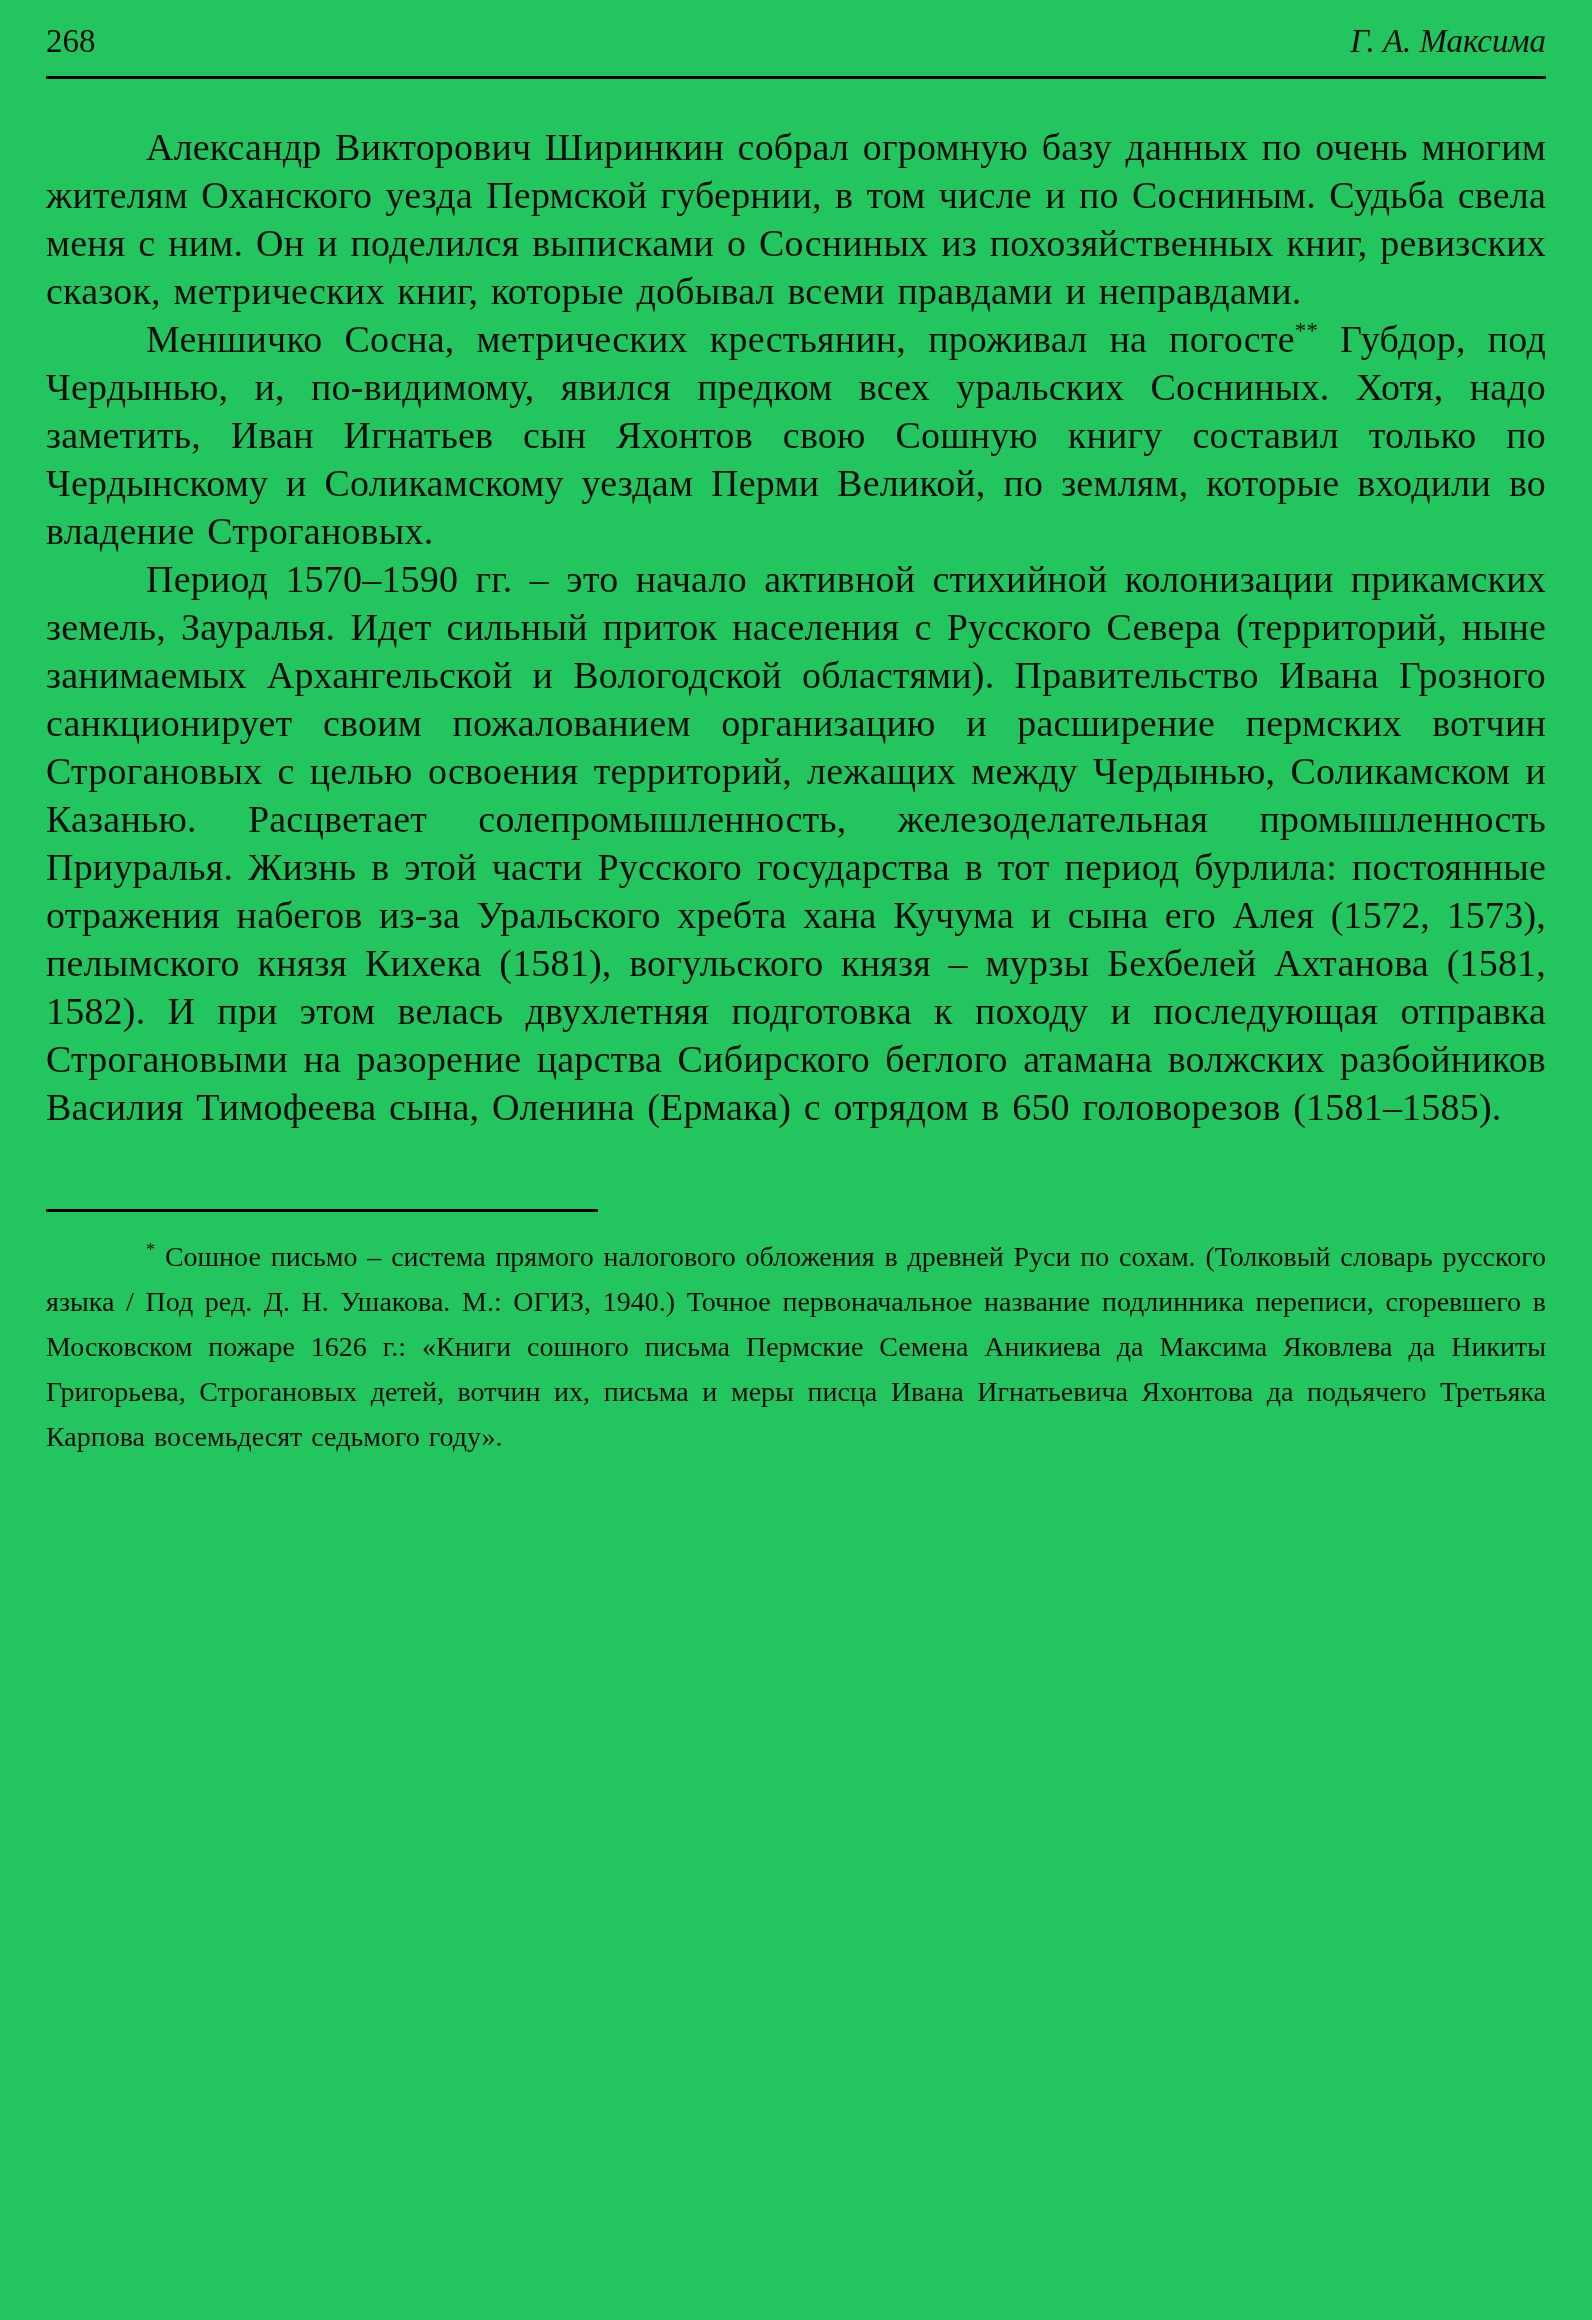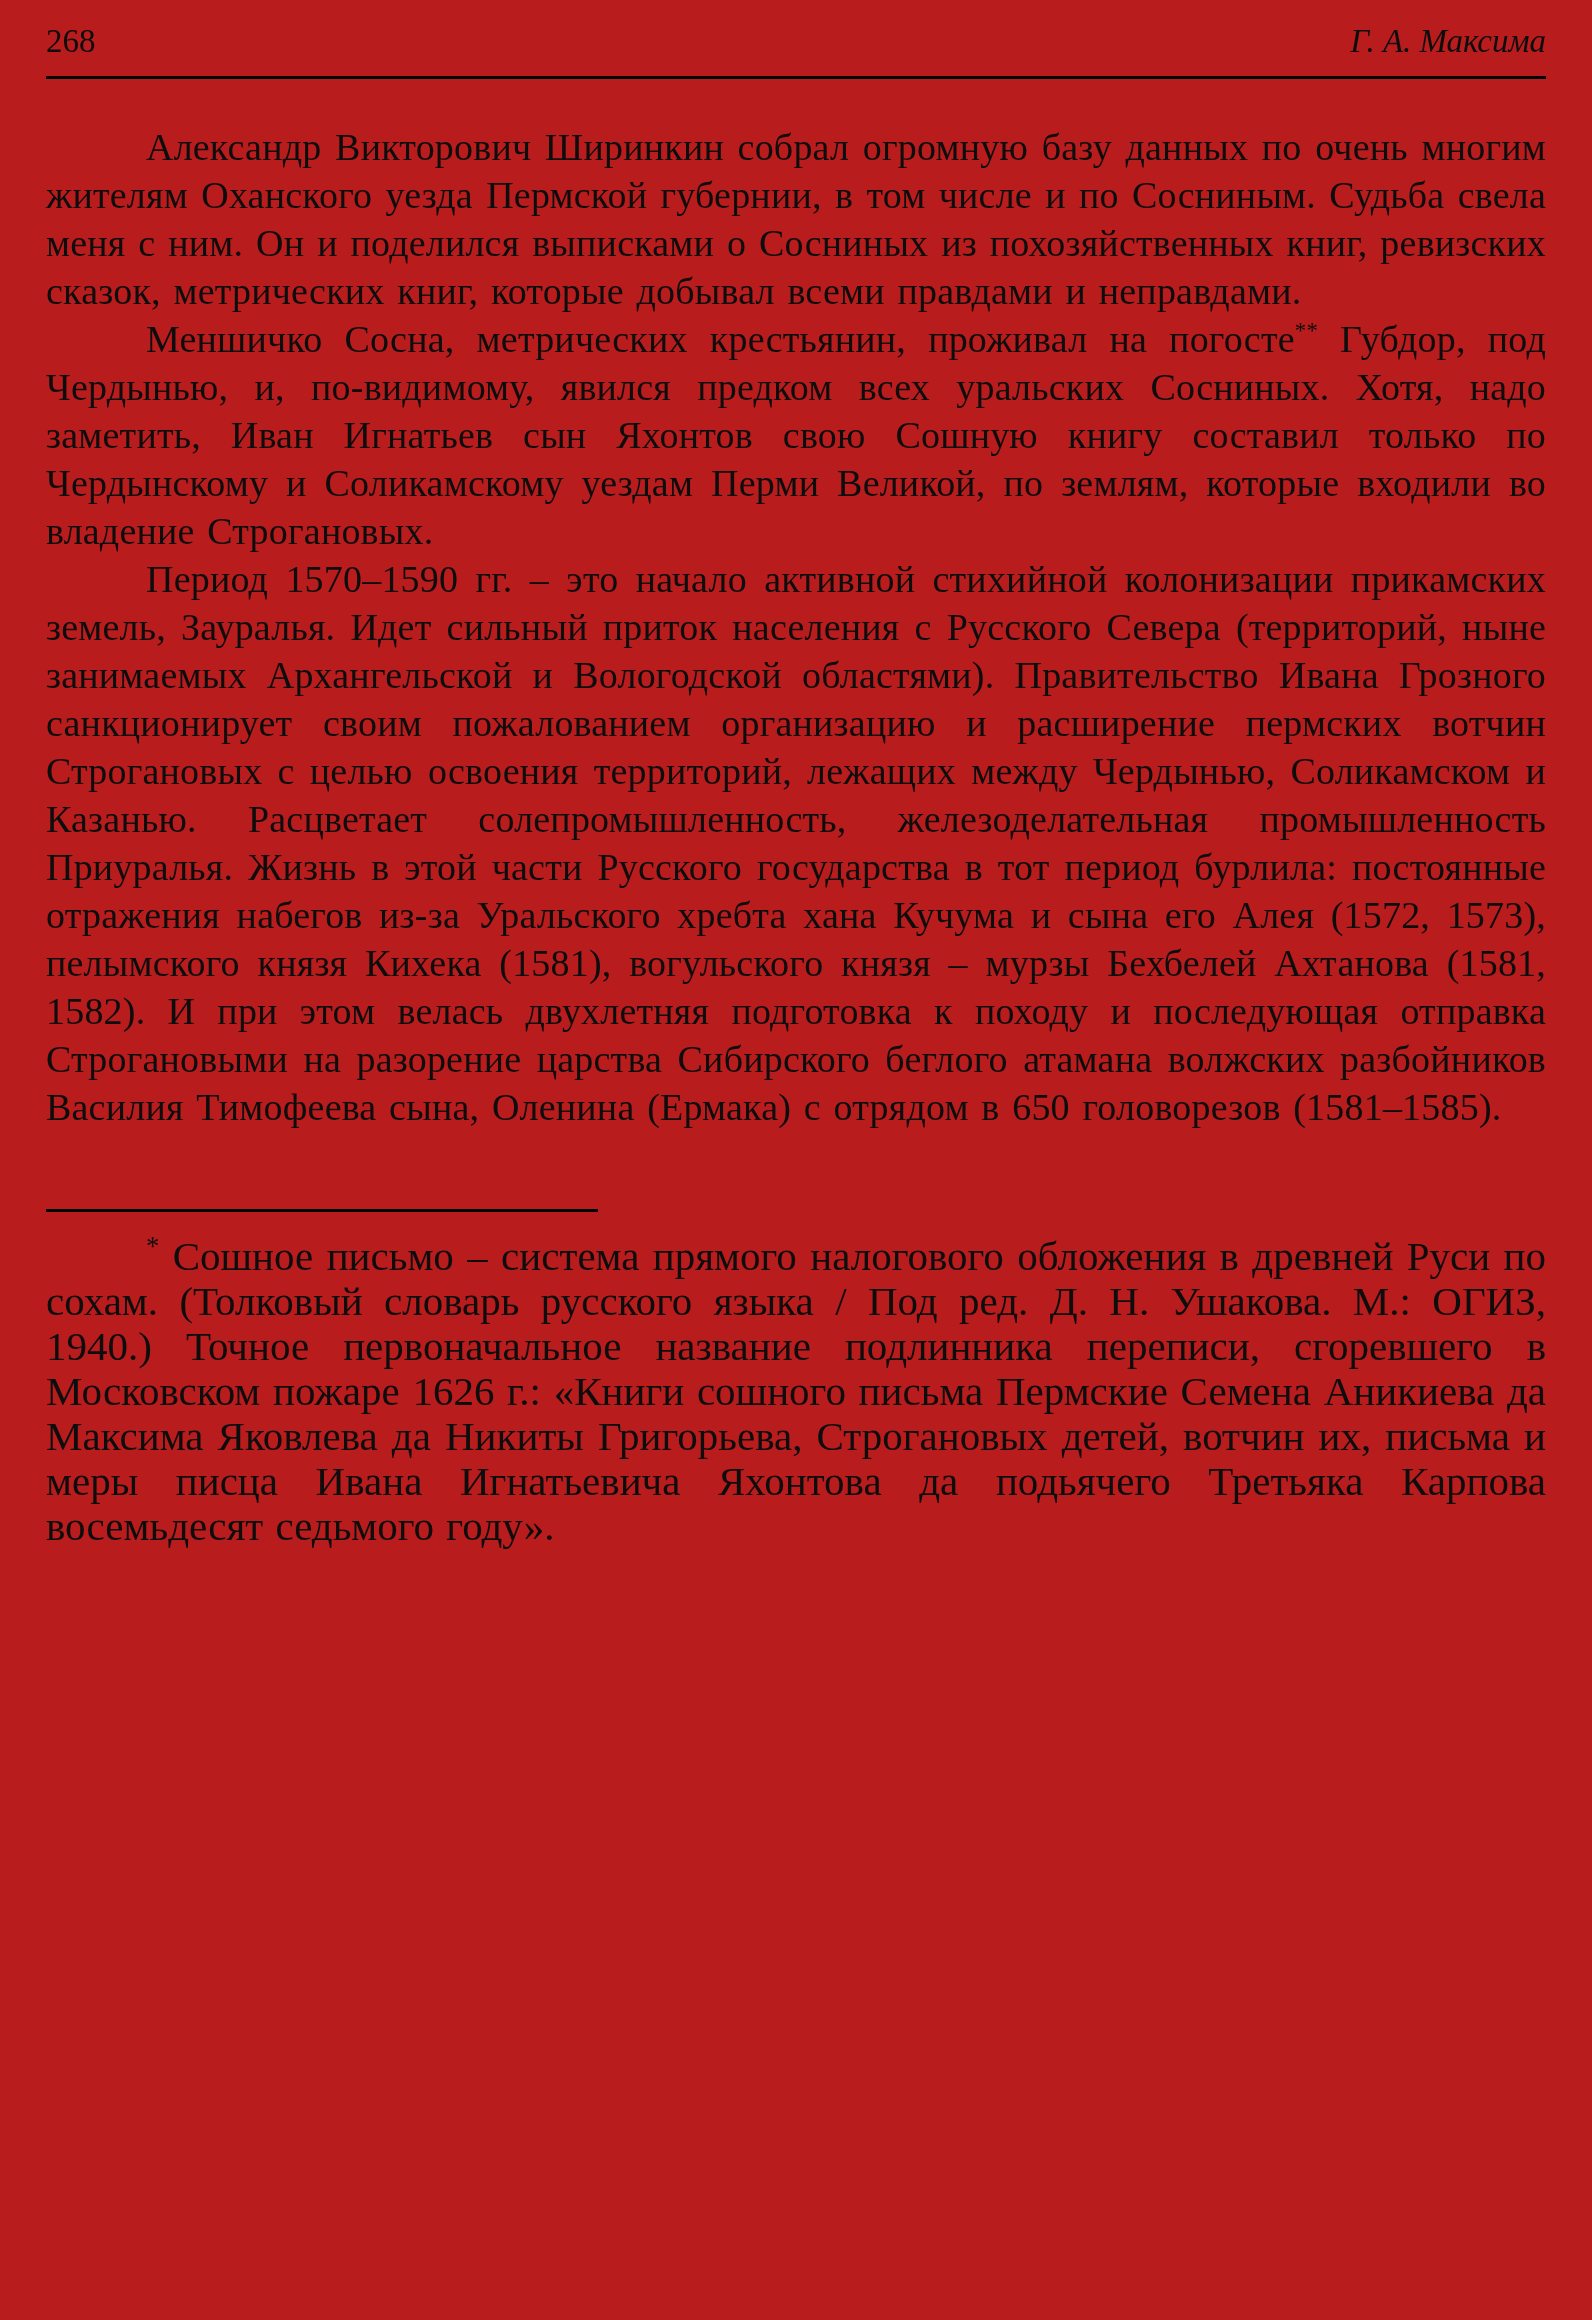--- a/index.html
+++ b/index.html
@@ -5,21 +5,21 @@
   * { box-sizing: border-box; }
   html, body {
     margin: 0;
     padding: 0;
     background: #ffffff;
   }
   .page {
     width: 1592px;
     height: 2320px;
     margin: 0 auto;
-    background: #b91c1c;
+    background: #22c55e;
     color: #0d0d0d;
     font-family: "Liberation Serif", serif;
     padding: 22px 46px 24px 46px;
     overflow: hidden;
   }
   .page-header {
     display: flex;
     justify-content: space-between;
     align-items: baseline;
     font-size: 33px;
@@ -58,21 +58,21 @@
     margin-top: 78px;
   }
   .fn-rule {
     width: 552px;
     height: 0;
     border-top: 3px solid #000;
     margin: 0 0 22px 0;
   }
   .footnote {
     margin: 0;
-    font-size: 41px;
+    font-size: 28px;
     line-height: 45px;
     text-align: justify;
     text-indent: 100px;
     word-spacing: 2px;
   }
   sup.fn-marker {
     font-size: 0.65em;
     line-height: 0;
     vertical-align: super;
   }

